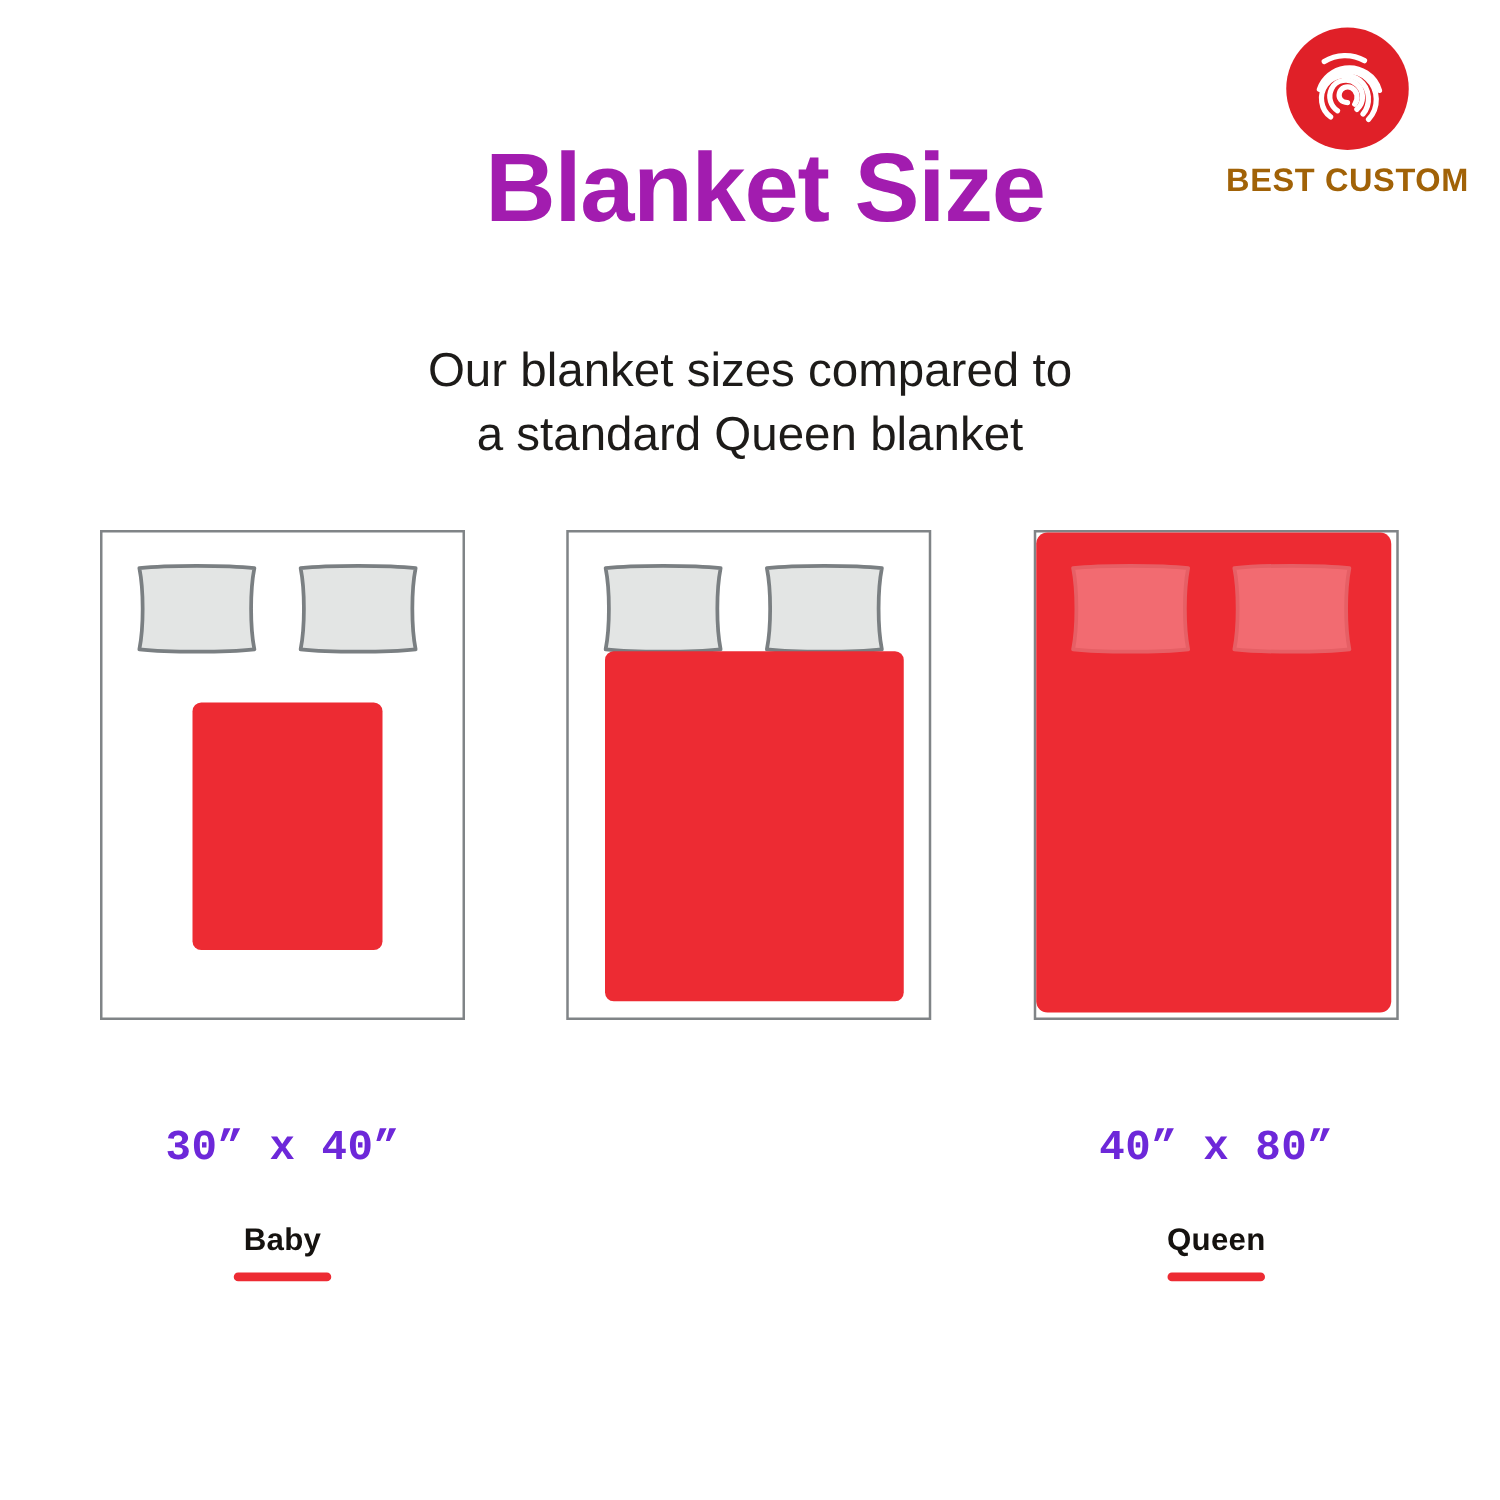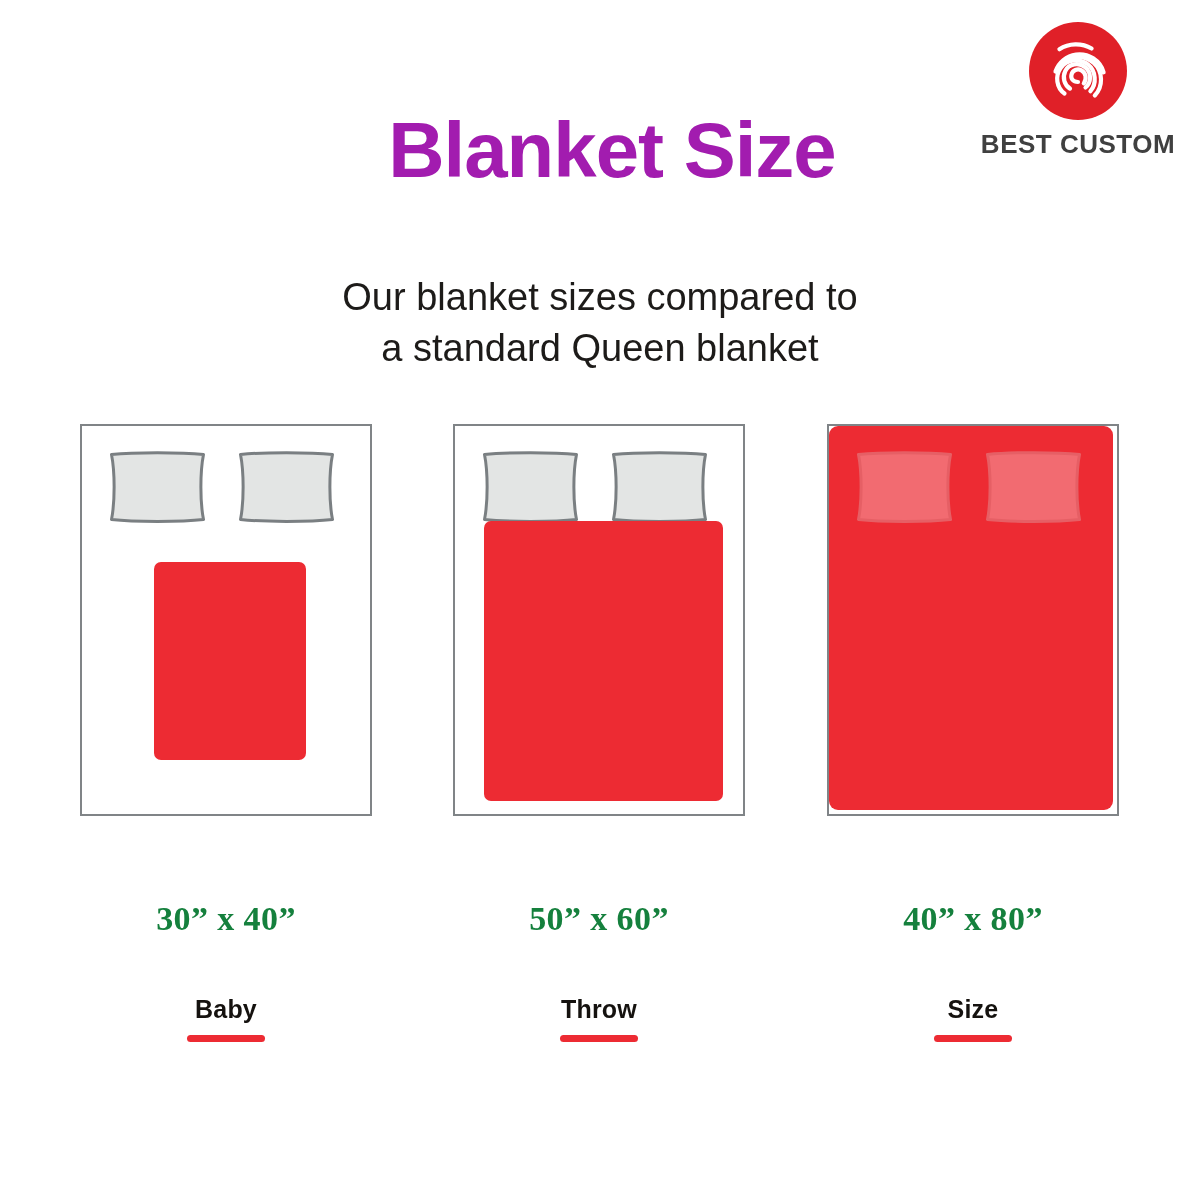--- a/index.html
+++ b/index.html
@@ -28,21 +28,21 @@
     width:98px; height:98px;
     border-radius:50%;
     background:#E02028;
     display:flex;
     align-items:center;
     justify-content:center;
   }
   .brand-mark svg { display:block; }
   .brand-name {
     margin-top:9px;
-    color:#404040;
+    color:#a16207;
     font-size:26px;
     font-weight:bold;
     letter-spacing:0.5px;
     white-space:nowrap;
     font-family:"Liberation Sans", sans-serif;
   }
 
   
   .title {
     position:absolute;
@@ -140,27 +140,27 @@
     width:292px;
     text-align:center;
   }
   .caption-1 { left:80px; }
   .caption-2 { left:453px; }
   .caption-3 { left:827px; }
 
   .caption-dims {
     font-size:34px;
     font-weight:bold;
-    color:#15803d;
+    color:#6d28d9;
     letter-spacing:0.4px;
     white-space:nowrap;
-    font-family:Liberation Serif, serif;
+    font-family:Liberation Mono, monospace;
   }
   .caption-label {
-    margin-top:57px;
+    margin-top:40px;
     font-size:25px;
     font-weight:bold;
     color:#15120f;
     letter-spacing:0.2px;
     font-family:"Liberation Sans", sans-serif;
   }
   .caption-rule {
     margin:11px auto 0;
     width:78px; height:7px;
     border-radius:4px;
@@ -254,27 +254,22 @@
   </div>
 
   <div class="captions">
 
     <div class="caption caption-1">
       <div class="caption-dims">30” x 40”</div>
       <div class="caption-label">Baby</div>
       <div class="caption-rule"></div>
     </div>
 
-    <div class="caption caption-2">
-      <div class="caption-dims">50” x 60”</div>
-      <div class="caption-label">Throw</div>
-      <div class="caption-rule"></div>
-    </div>
 
     <div class="caption caption-3">
       <div class="caption-dims">40” x 80”</div>
-      <div class="caption-label">Size</div>
+      <div class="caption-label">Queen</div>
       <div class="caption-rule"></div>
     </div>
 
   </div>
 
 </div>
 
 </body></html>

